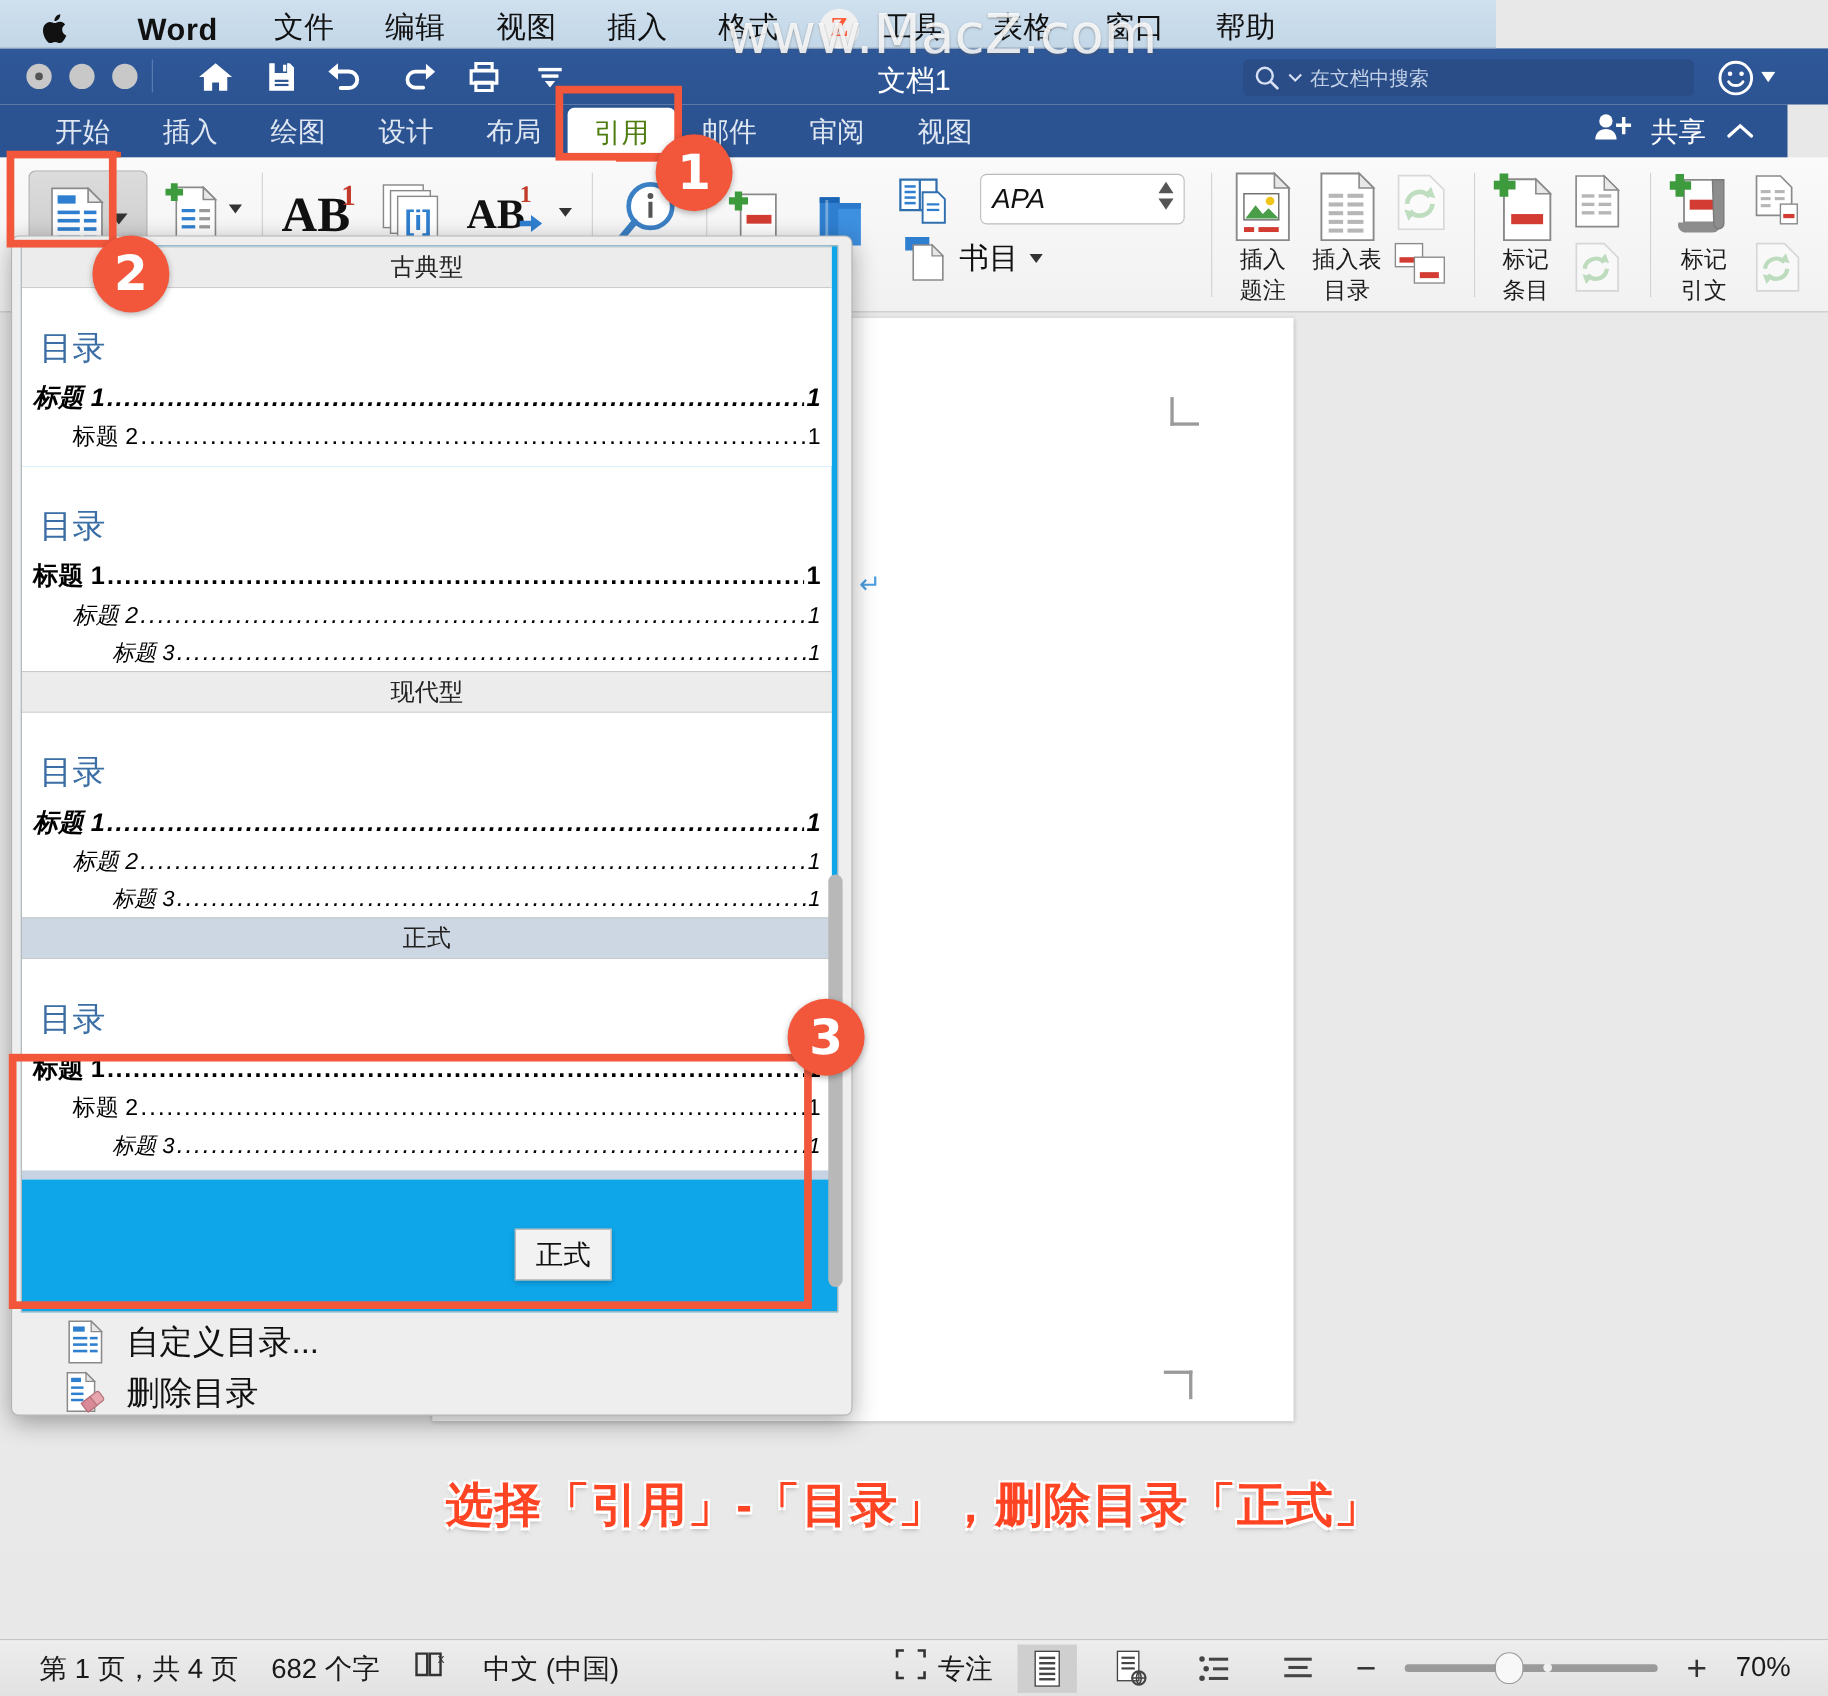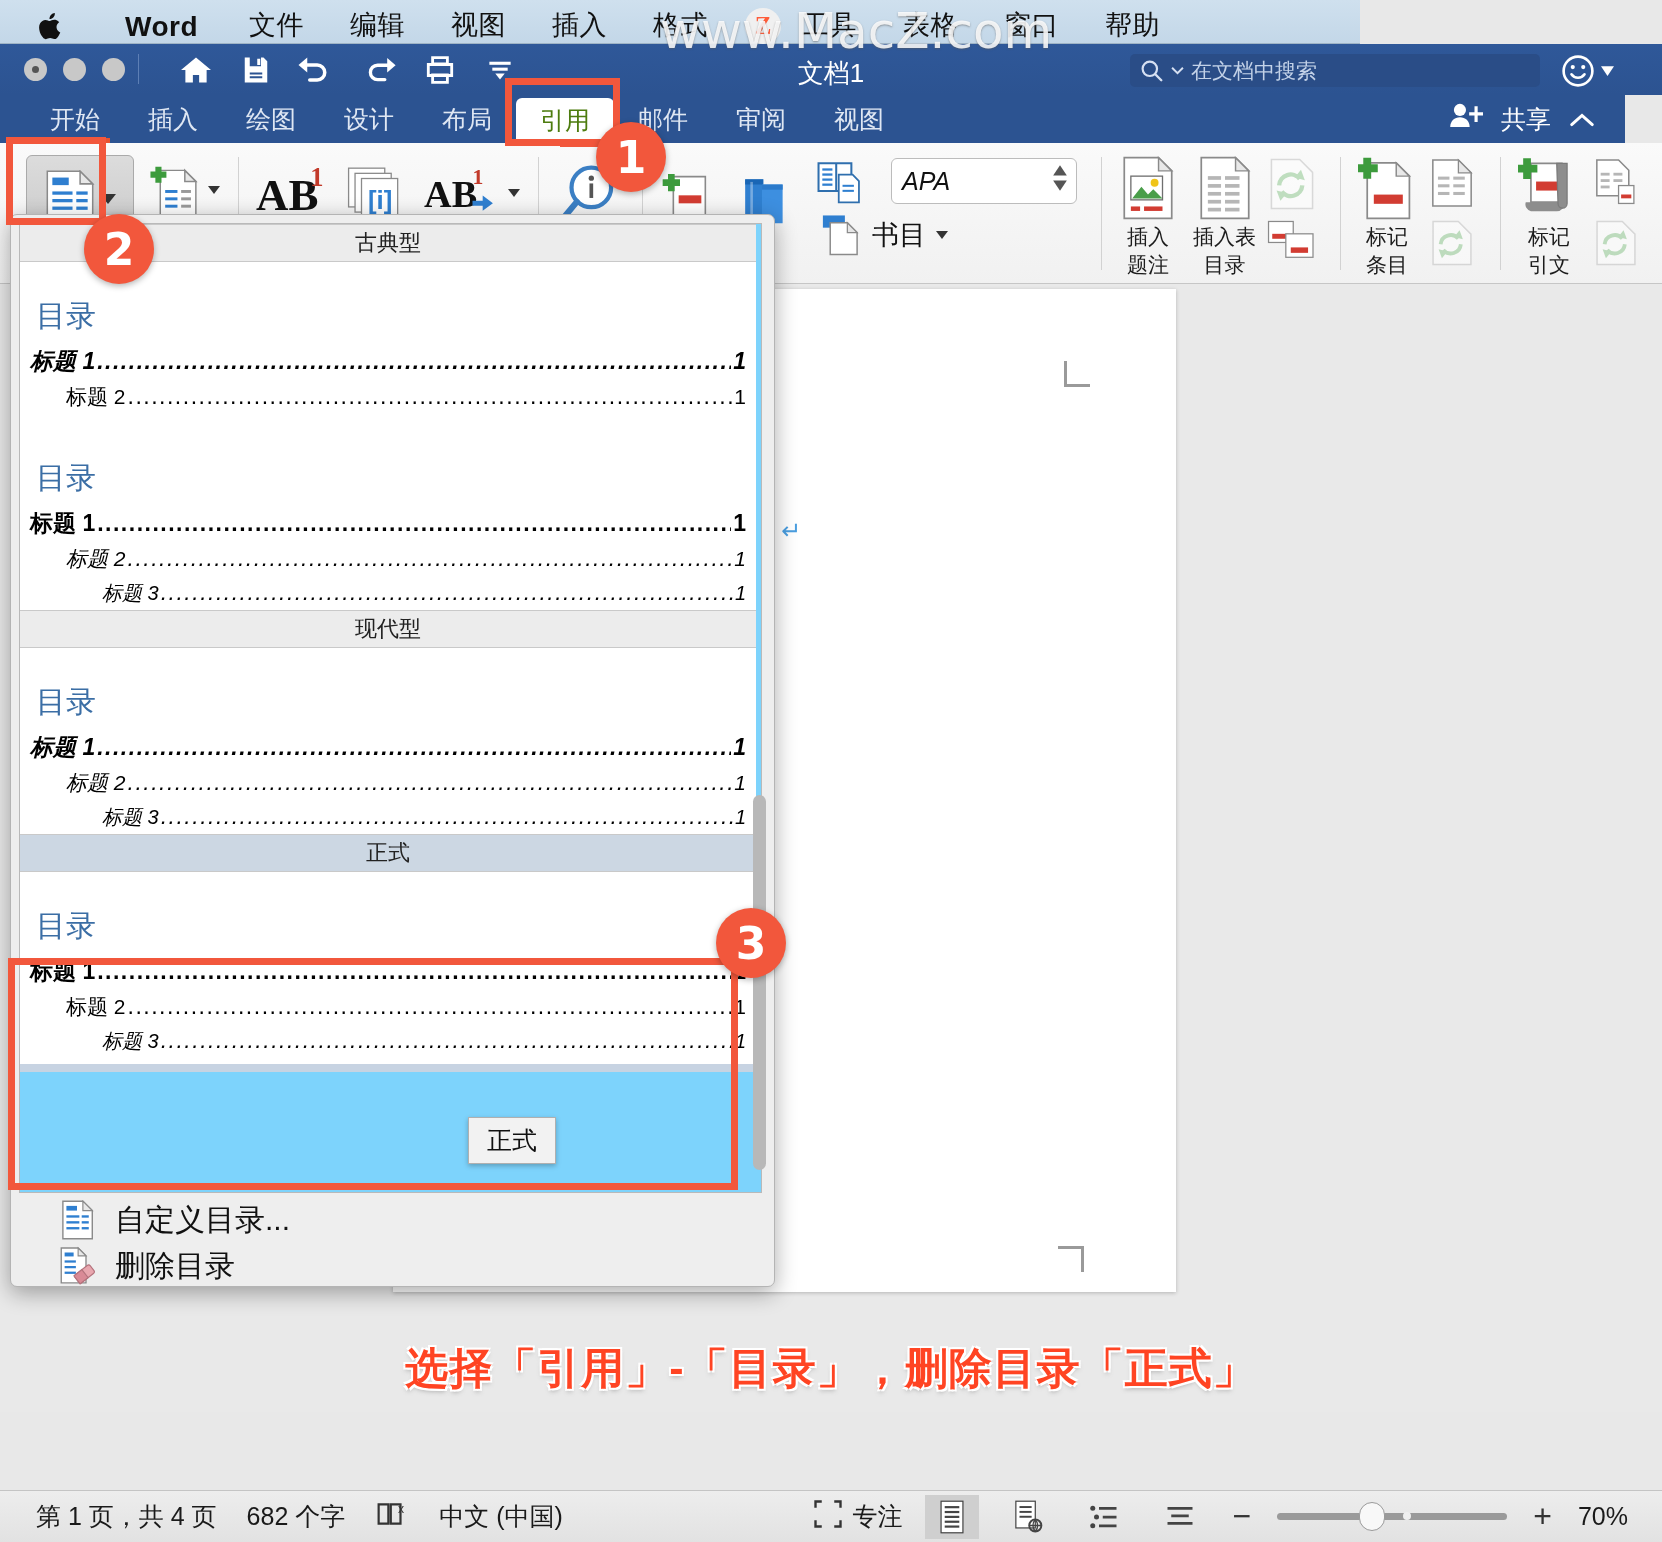--- a/index.html
+++ b/index.html
@@ -63,21 +63,21 @@
   .tb-ic { width: 56px; height: 40px; display: flex; align-items: center; justify-content: center; }
   .doc-title {
     position: absolute; left: 0; right: 0; top: 12px; text-align: center;
     color: #fff; font-size: 26px;
   }
   .searchbox {
     position: absolute; right: 122px; top: 10px; width: 410px; height: 33px;
     background: #2a4d87; border-radius: 5px; display: flex; align-items: center;
     padding: 0 10px; gap: 7px;
   }
-  .searchbox .ph { color: #c3d2e8; font-size: 21px; }
+  .searchbox .ph { color: #c3d2e8; font-size: 18px; }
   .smiley { position: absolute; right: 48px; top: 10px; display: flex; align-items: center; gap: 6px; }
 
   
   .ribtabs {
     position: absolute; top: 95px; left: 0; width: 1625px; height: 48px;
     background: #2c5391; display: flex; align-items: stretch; z-index: 29;
   }
   .rtab {
     color: #dfe7f3; font-size: 25px; padding: 0 24px; display: flex; align-items: center;
     white-space: nowrap; position: relative;
@@ -154,21 +154,21 @@
   .doc-p3 { position: absolute; left: 388px; top: 228px; font-size: 24px; color: #4a9ee0; }
 
   
   .tocmenu {
     position: absolute; left: 10px; top: 214px; width: 765px; height: 1073px;
     background: #eeeeee; border: 1px solid #b4b4b4; border-radius: 7px;
     box-shadow: 0 6px 22px rgba(0,0,0,0.33); z-index: 25; overflow: hidden;
   }
   .gallery {
     position: absolute; left: 8px; top: 8px; width: 743px; height: 970px;
-    background: #7dd3fc; border: 1px solid #b9b9b9; overflow: hidden;
+    background: #0ea5e9; border: 1px solid #b9b9b9; overflow: hidden;
   }
   .gal-item { position: relative; width: 736px; background: #fff; }
   .gal-hdr {
     height: 38px; background: #ececec; border-top: 1px solid #c9c9c9; border-bottom: 1px solid #c9c9c9;
     display: flex; align-items: center; justify-content: center; font-size: 22px; color: #222;
   }
   .gal-hdr.sel { background: #ccd7e3; }
   .gal-body { padding: 0 10px; background: #fff; }
   .toc-title { font-size: 30px; color: #3b6ea5; padding: 34px 6px 6px 6px; font-family:"Liberation Serif", serif; }
   .toc-row { display: flex; align-items: baseline; font-size: 23px; color: #000; padding: 3px 0 3px 0; justify-content: flex-end; }

